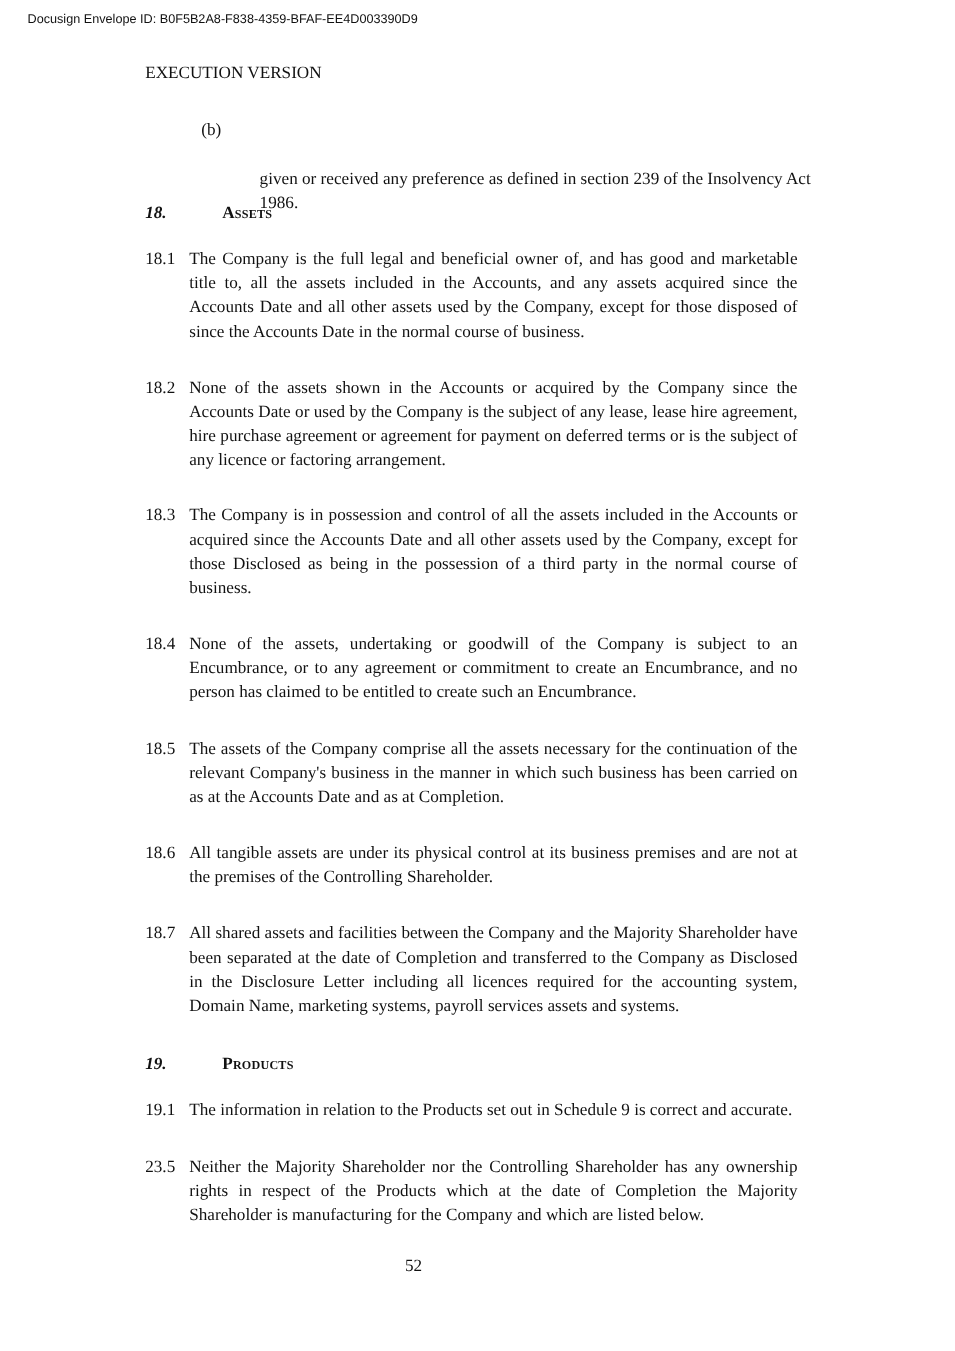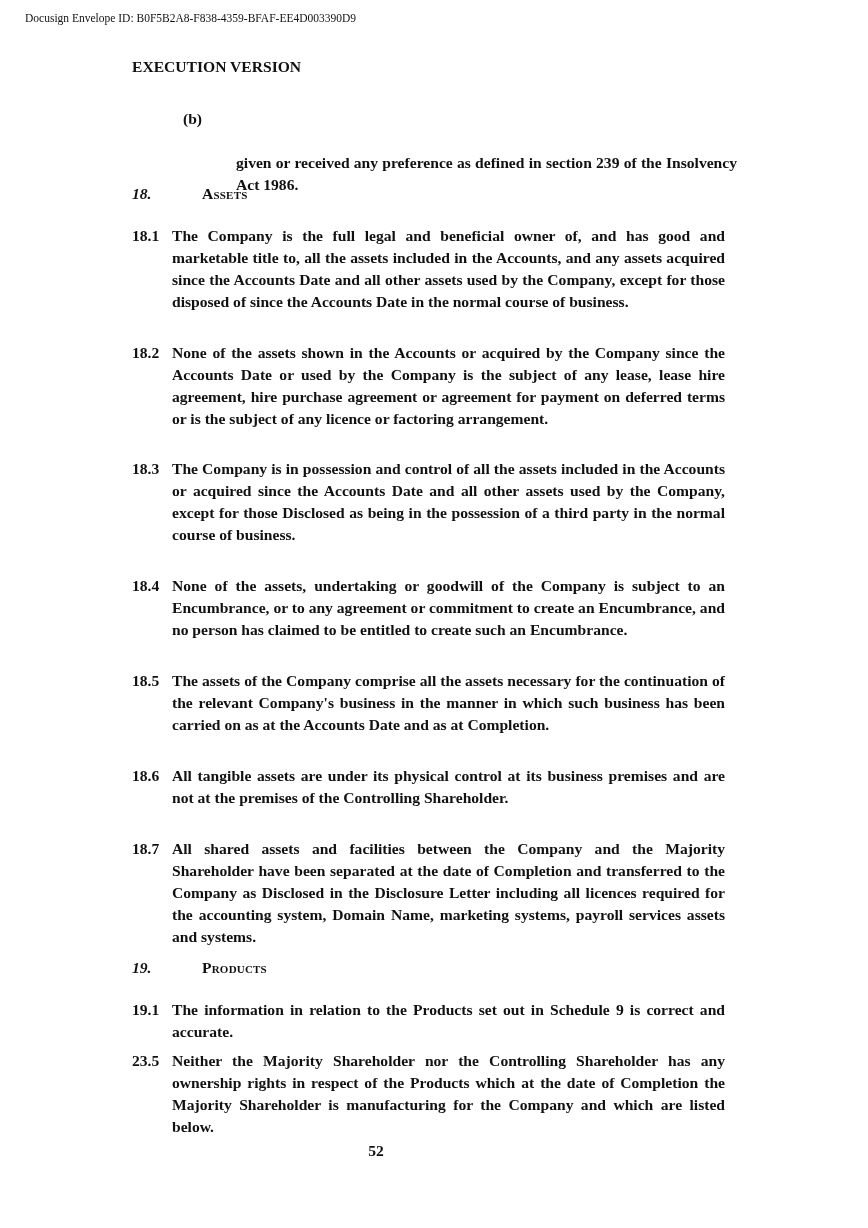--- a/index.html
+++ b/index.html
@@ -1,18 +1,18 @@
 <!DOCTYPE html>
 <html><head>
 <meta charset="utf-8">
 <style>
   html, body { margin:0; padding:0; background:#ffffff; }
   body { width:868px; height:1228px; position:relative; overflow:hidden; color:#111; }
-  .envelope { position:absolute; left:25px; top:12px; font-family:Liberation Serif, serif; font-size:11.5px; color:#111; }
-  .serif { font-family:"Liberation Serif", serif; font-size:15.6px; line-height:22px;font-weight:bold; }
+  .envelope { position:absolute; left:25px; top:12px; font-family:Liberation Sans, sans-serif; font-size:11.5px; color:#111; }
+  .serif { font-family:"Liberation Serif", serif; font-size:15.6px; line-height:22px; }
   .exec { position:absolute; left:132px; top:56px; }
   .sub { position:absolute; left:183px; width:554px; }
   .sub .lbl { position:absolute; left:0; top:0; }
   .sub .txt { position:absolute; left:53px; width:501px; text-align:justify; text-align-last:left;margin-top:44px; }
   .heading { position:absolute; left:132px; width:605px; font-weight:bold; }
   .heading .num { position:absolute; left:0; top:0;font-style:italic; }
   .heading .title { position:absolute; left:52px; top:0; font-variant:small-caps; letter-spacing:0.2px;margin-left:18px; }
   .clause { position:absolute; left:132px; width:605px; }
   .clause .num { position:absolute; left:0; top:0; }
   .clause .txt { position:absolute; left:40px; width:553px; text-align:justify; text-align-last:left; }

